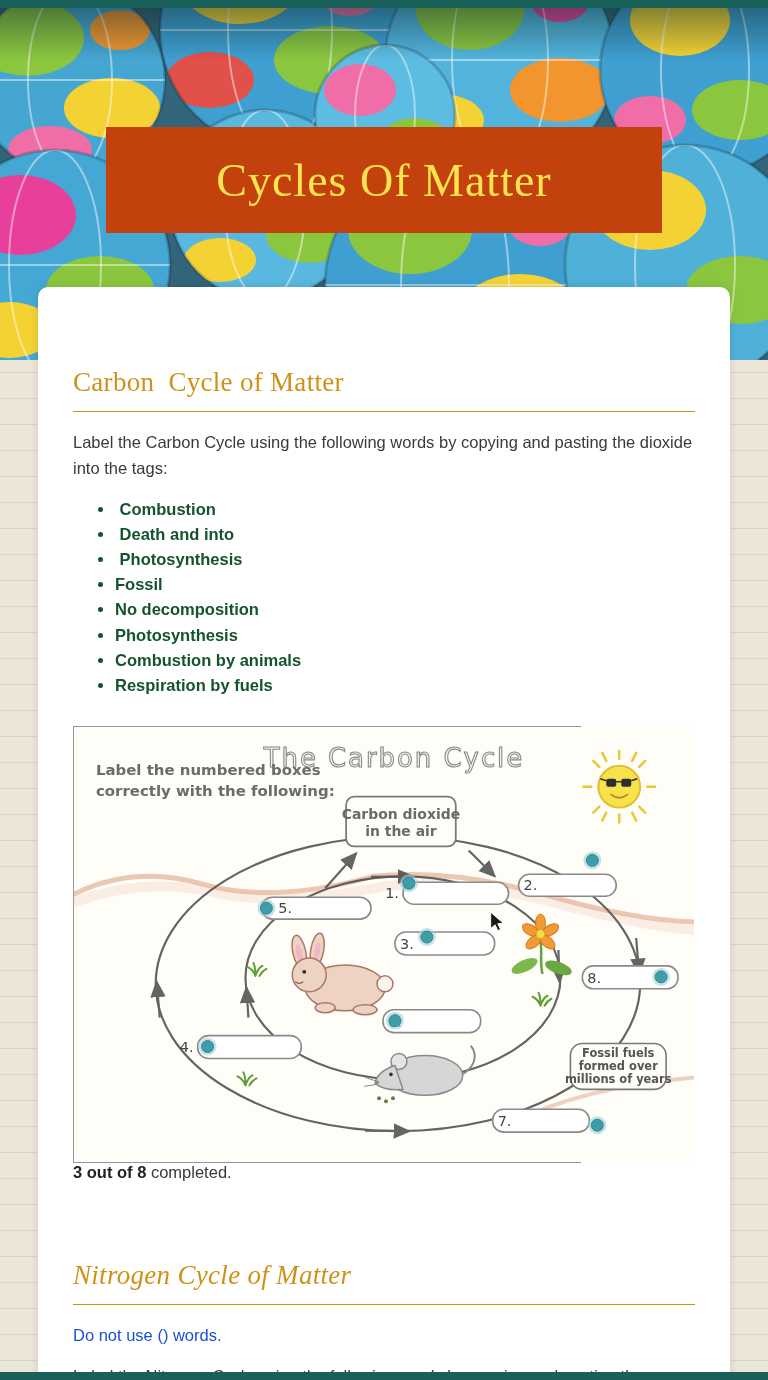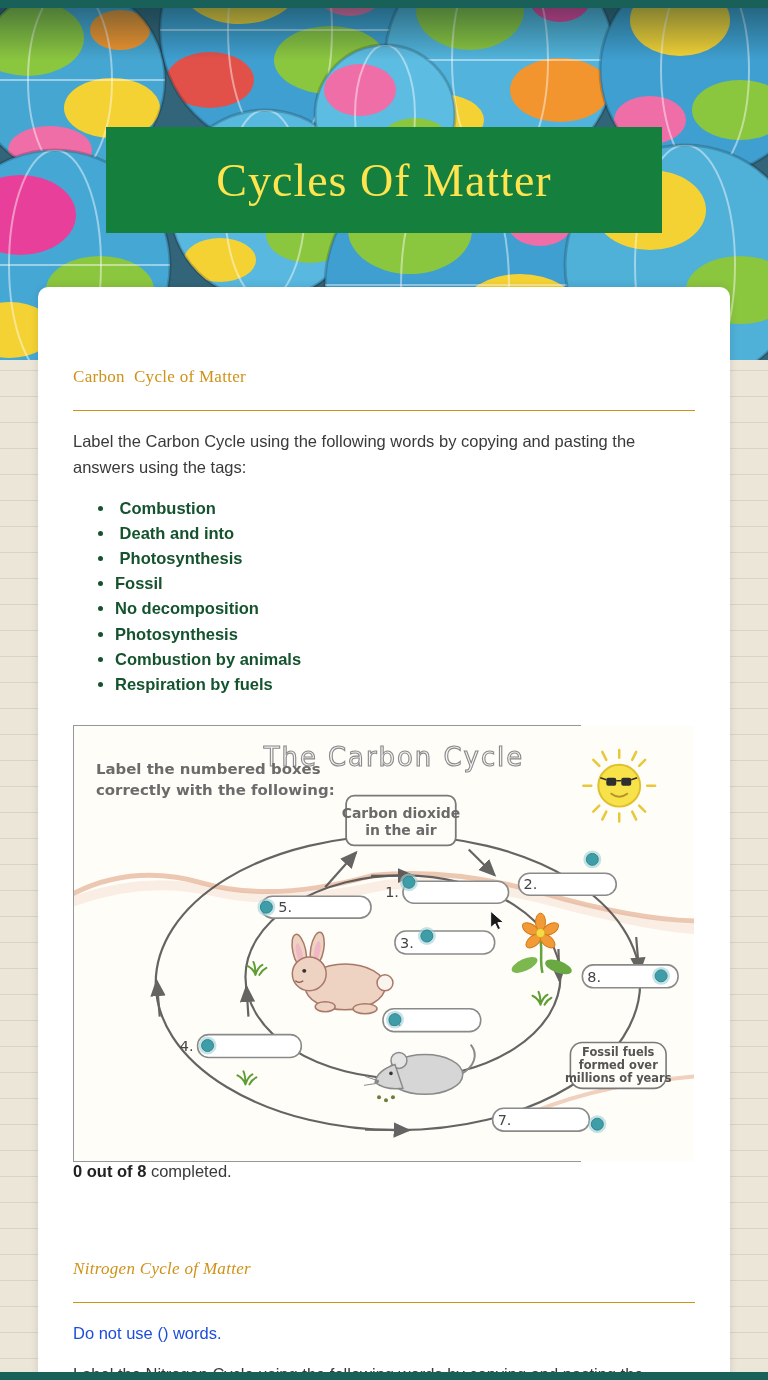--- a/index.html
+++ b/index.html
@@ -7,39 +7,39 @@
   body { font-family:"Liberation Sans", sans-serif; background:#ebe6d8; position:relative; }
 
   .edge-bar { position:absolute; left:0; width:768px; height:8px; background:#186058; z-index:50; }
   .edge-bar.top { top:0; }
   .edge-bar.bottom { bottom:0; }
 
   .header { position:relative; height:360px; overflow:hidden; z-index:1; }
   .header svg { display:block; }
 
   .banner { position:absolute; left:106px; top:127px; width:556px; height:106px;
-            background:#15803d; display:flex; align-items:center; justify-content:center; }
+            background:#c2410c; display:flex; align-items:center; justify-content:center; }
   .banner h1 { font-family:"Liberation Serif", serif; font-weight:400; font-size:46px;
                letter-spacing:1px; color:#FFE44F; }
 
   .content-bg { position:relative; min-height:1020px;
     background-color:#ebe6d8;
     background-image:repeating-linear-gradient(0deg,
       rgba(135,145,115,0.20) 0px, rgba(135,145,115,0.20) 1px,
       transparent 1px, transparent 26px);
   }
 
   .card { position:relative; z-index:2; width:692px; margin:-73px auto 0;
           background:#ffffff; border-radius:10px 10px 0 0;
           box-shadow:0 0 8px rgba(0,0,0,0.12);
           padding:80px 35px 60px; min-height:1110px; }
 
   h2.section-heading { font-family:"Liberation Serif", serif; font-weight:500;
-        font-size:17px; color:#CF9218; letter-spacing:0.3px; white-space:pre-wrap;
-        border-bottom:1px solid #CF9218; padding-bottom:23px; margin-bottom:18px; }
+        font-size:27px; color:#CF9218; letter-spacing:0.3px; white-space:pre-wrap;
+        border-bottom:1px solid #CF9218; padding-bottom:13px; margin-bottom:18px; }
   h2.nitrogen { margin-top:78px;font-style:italic; }
 
   p.instructions { font-size:16.5px; color:#3a3a3a; line-height:1.55; margin:0 0 16px; }
   p.note { font-size:16.5px; color:#1d4ed8; line-height:1.55; margin:0 0 16px; }
 
   ul.word-bank { margin:0 0 28px; padding-left:42px; }
   ul.word-bank li { font-size:16.5px; font-weight:bold; color:#14532d;
                     line-height:1.52; white-space:pre-wrap; }
 
   .diagram { width:508px; height:437px; border:1px solid #979797; background:#5eead4;
@@ -186,21 +186,21 @@
   <div class="banner">
     <h1>Cycles Of Matter</h1>
   </div>
 </div>
 
 <div class="content-bg">
   <div class="card">
 
     <h2 class="section-heading">Carbon  Cycle of Matter</h2>
 
-    <p class="instructions">Label the Carbon Cycle using the following words by copying and pasting the answers using the tags:</p>
+    <p class="instructions">Label the Carbon Cycle using the following words by copying and pasting the dioxide into the tags:</p>
 
     <ul class="word-bank">
       <li> Combustion</li>
       <li> Death and into</li>
       <li> Photosynthesis</li>
       <li>Fossil</li>
       <li>No decomposition</li>
       <li>Photosynthesis</li>
       <li>Combustion by animals</li>
       <li>Respiration by fuels</li>
@@ -388,21 +388,21 @@
           <g>
               <circle cx="589" cy="251" r="9" fill="#9fd0d6" opacity="0.6"></circle>
               <circle cx="589" cy="251" r="6" fill="#3f9da8" stroke="#2e8793"></circle>
             </g>
         </g>
 
         <path d="M 418,186 L 418,202.5 L 422.5,198.8 L 425.2,204.6 L 427.9,203.4 L 425.2,197.6 L 431,197.3 Z" fill="#1a1a1a" stroke="#ffffff" stroke-width="1"></path>
       </svg>
     </div>
 
-    <p class="progress"><strong>0 out of 8</strong><span> completed.</span></p>
+    <p class="progress"><strong>3 out of 8</strong><span> completed.</span></p>
 
     <h2 class="section-heading nitrogen">Nitrogen Cycle of Matter</h2>
 
     <p class="note">Do not use () words.</p>
 
     <p class="instructions">Label the Nitrogen Cycle using the following words by copying and pasting the answers into the tags:</p>
 
   </div>
 </div>
 

